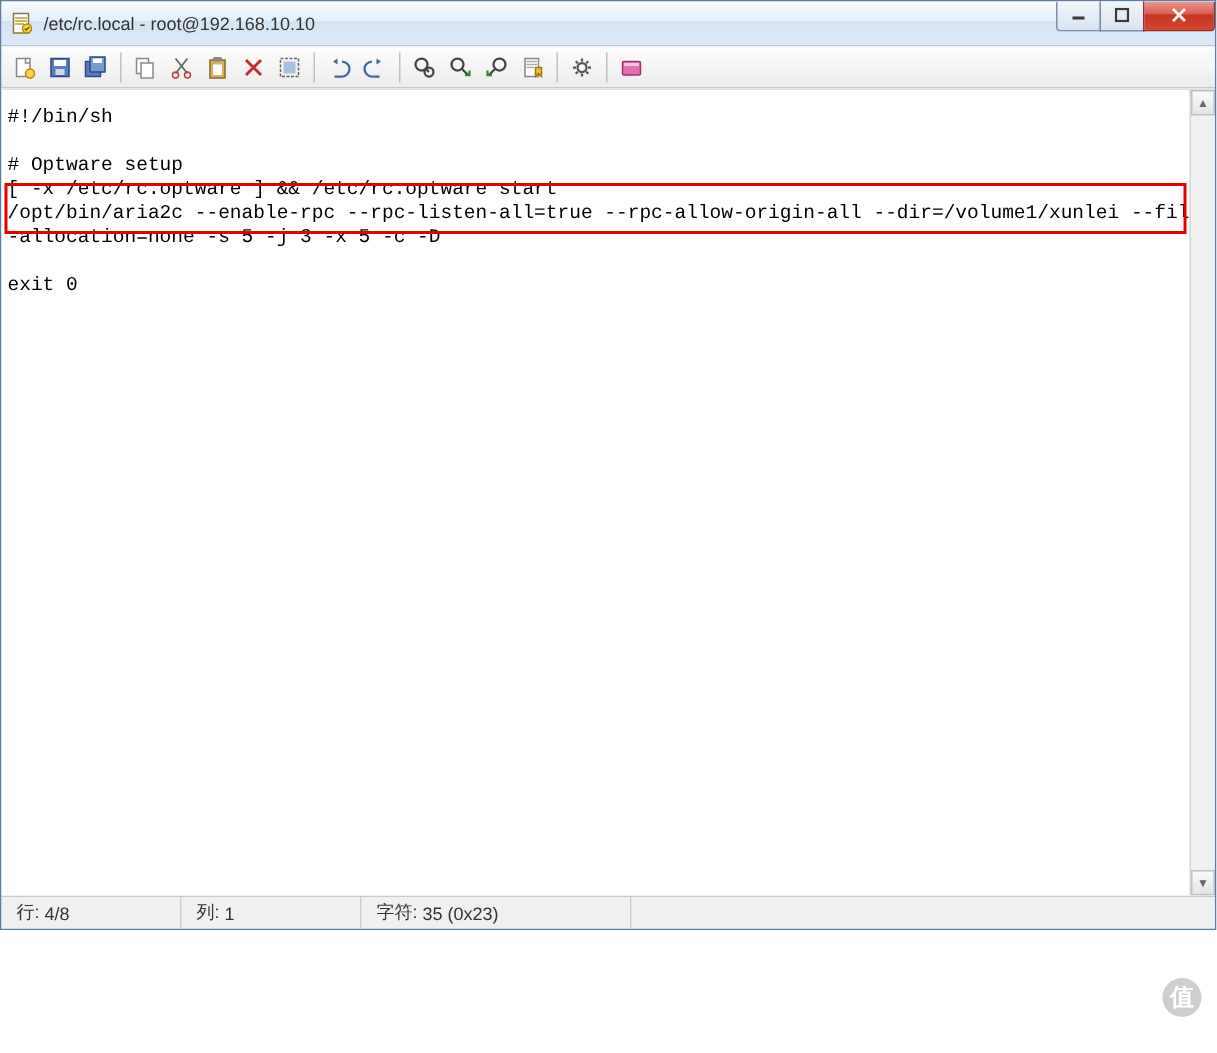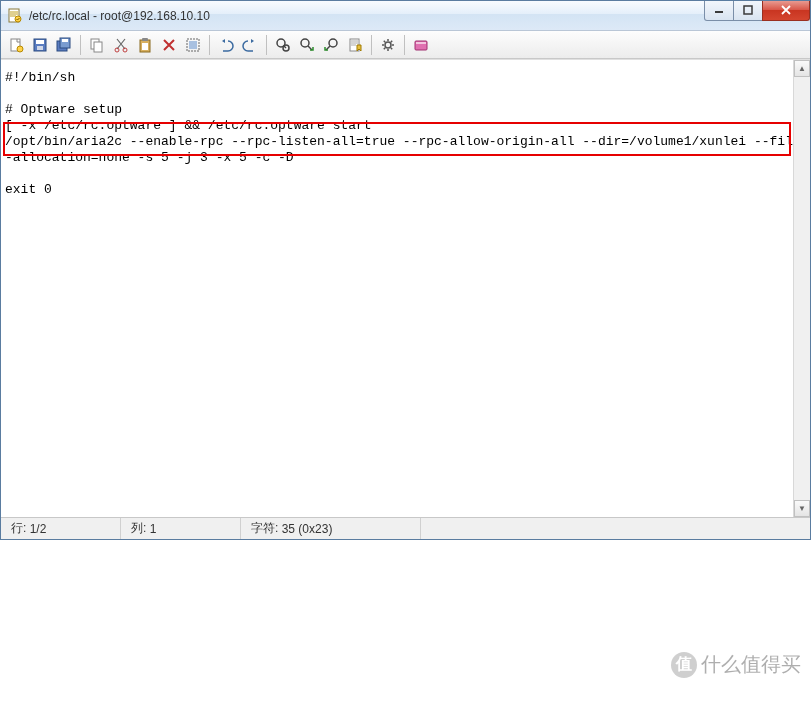--- a/index.html
+++ b/index.html
@@ -6,21 +6,21 @@
 body {
   font-family: "Segoe UI", Tahoma, sans-serif;
   background: #fff;
   width: 811px;
   height: 702px;
   overflow: hidden;
   position: relative;
 }
 .window {
   width: 811px;
-  height: 540px;
+  height: 620px;
   border: 1px solid #5a7ca0;
   background: #fff;
   display: flex;
   flex-direction: column;
 }
 .titlebar {
   height: 30px;
   background: linear-gradient(to bottom, #f8fbff 0%, #e4effa 45%, #d3e4f4 46%, #dde9f7 100%);
   border-bottom: 1px solid #b9c6d6;
   display: flex;
@@ -310,31 +310,30 @@
     <div class="scroll-v">
       <div class="sc-btn">▲</div>
       <div class="sc-track"></div>
       <div class="sc-btn">▼</div>
     </div>
   </div>
 
   <div class="statusbar">
     <div class="status-cell">
       <span>行:</span>&nbsp;
-      <span>1/2</span>
+      <span>4/8</span>
     </div>
     <div class="status-cell">
       <span>列:</span>&nbsp;
       <span>1</span>
     </div>
     <div class="status-cell" style="min-width:180px">
       <span>字符:</span>&nbsp;
       <span>35 (0x23)</span>
     </div>
     <div style="flex:1"></div>
   </div>
 
   <div class="watermark">
     <span class="wm-badge">值</span>
-    <span>什么值得买</span>
   </div>
 
 </div>
 
 </body></html>

